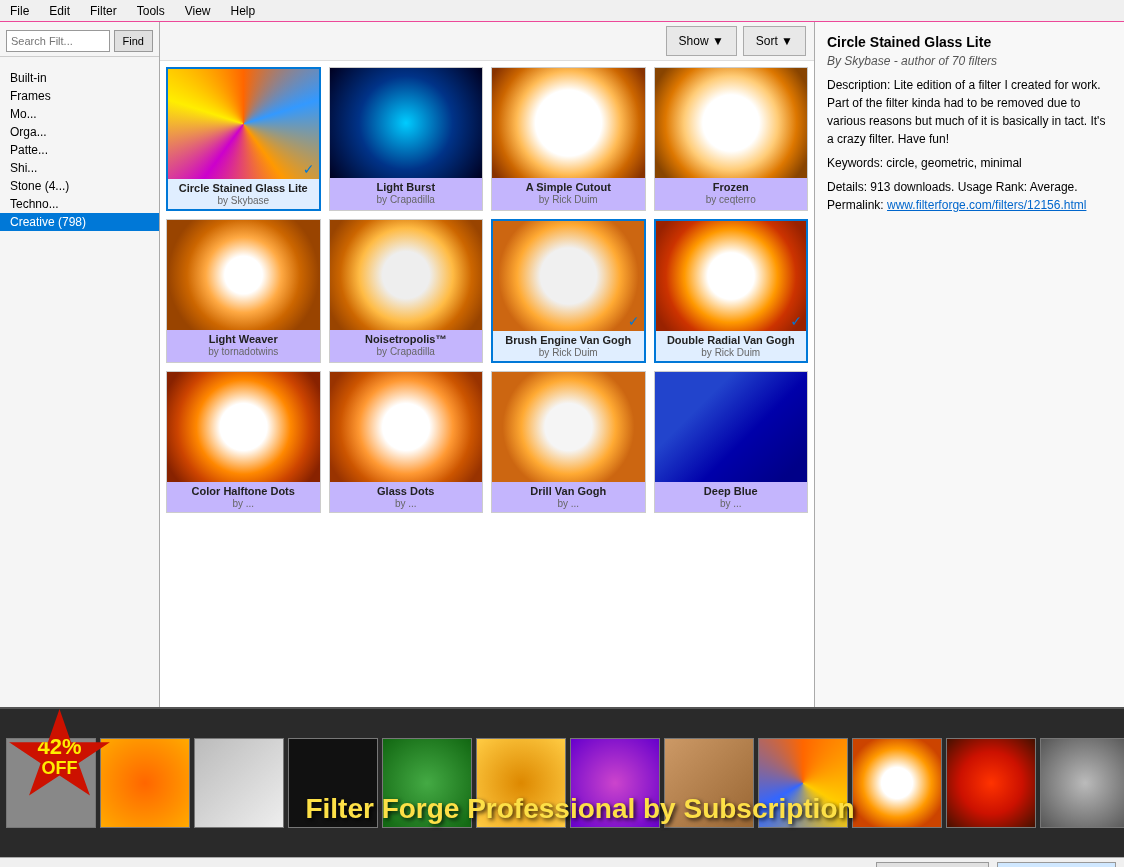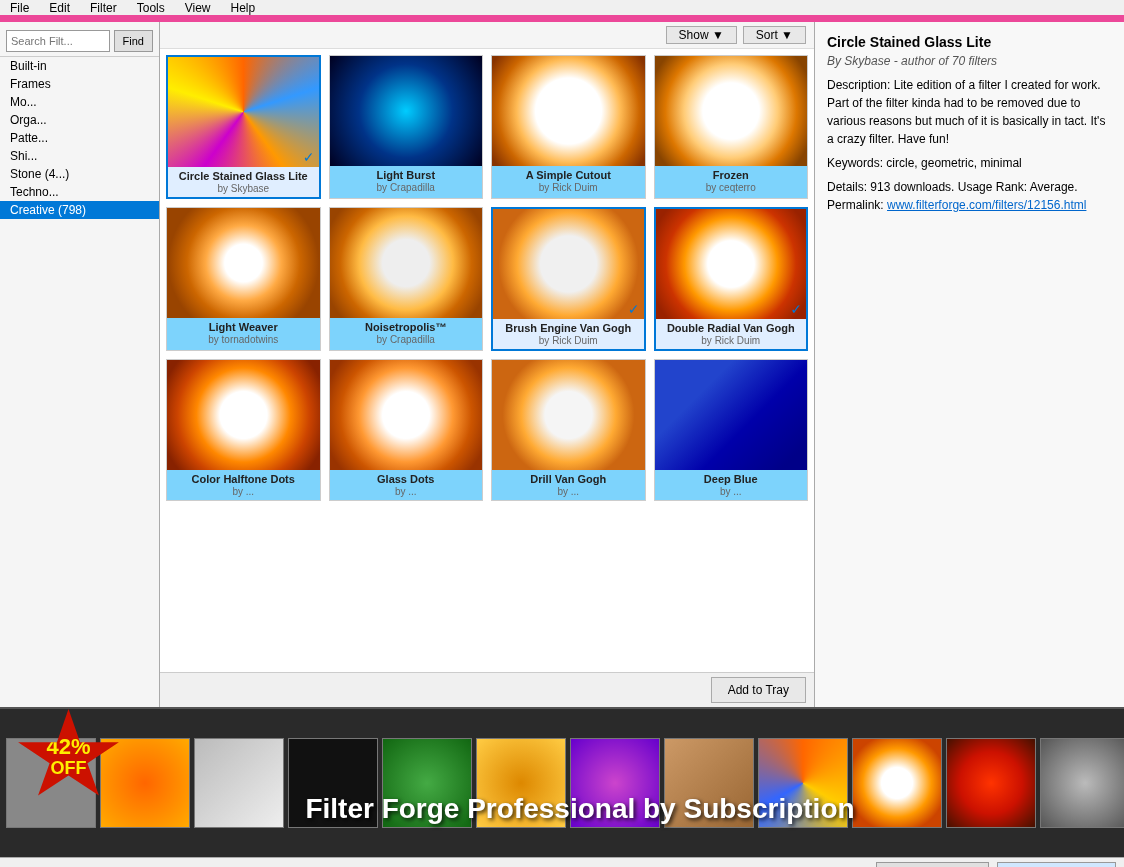--- a/index.html
+++ b/index.html
@@ -1,41 +1,41 @@
 <!DOCTYPE html>
 <html><head>
   <meta charset="utf-8">
   <style>
     * { box-sizing: border-box; margin: 0; padding: 0; }
     body { font-family: 'Segoe UI', Tahoma, Geneva, Verdana, sans-serif; font-size: 12px; background: #c0c0c0; width: 1124px; height: 867px; overflow: hidden; }
 
     
-    .menubar { background: #f0f0f0; border-bottom: 7px solid #ec4899; display: flex; align-items: center; height: 22px; padding: 0 4px; gap: 8px; }
+    .menubar { background: #f0f0f0; border-bottom: 1px solid #ec4899; display: flex; align-items: center; height: 22px; padding: 0 4px; gap: 8px; }
     .menubar span { padding: 2px 6px; cursor: pointer; font-size: 12px; }
 
     
     .main-container { display: flex; height: calc(867px - 22px - 130px - 30px); }
 
     
     .sidebar { width: 160px; background: #f5f5f5; border-right: 1px solid #aaa; overflow-y: auto; padding: 4px 0; flex-shrink: 0; }
-    .search-bar { padding: 4px 6px; display: flex; gap: 4px; align-items: flex-end; border-bottom: 1px solid #ccc; margin-bottom: 0; }
+    .search-bar { padding: 4px 6px; display: flex; gap: 4px; align-items: flex-end; border-bottom: 1px solid #ccc; margin-bottom: 12px; }
     .search-bar input { flex: 1; height: 22px; border: 1px solid #999; padding: 2px 4px; font-size: 11px; }
     .search-bar button { height: 22px; padding: 0 8px; font-size: 11px; background: #e0e0e0; border: 1px solid #999; cursor: pointer; }
     .sidebar-item { padding: 2px 10px; cursor: pointer; font-size: 12px; white-space: nowrap; overflow: hidden; text-overflow: ellipsis; }
     .sidebar-item.active { background: #0078d7; color: #ffffff; }
 
     
     .grid-area { flex: 1; background: #fff; overflow: hidden; display: flex; flex-direction: column; }
     .grid-toolbar { display: flex; justify-content: flex-end; align-items: center; padding: 4px 8px; gap: 6px; border-bottom: 1px solid #ddd; background: #f5f5f5; }
-    .toolbar-btn { height: 18px; padding: 0 12px; font-size: 12px; background: #e8e8e8; border: 1px solid #aaa; cursor: pointer; display: flex; align-items: center; gap: 4px; }
+    .toolbar-btn { height: 30px; padding: 0 12px; font-size: 12px; background: #e8e8e8; border: 1px solid #aaa; cursor: pointer; display: flex; align-items: center; gap: 4px; }
 
     .grid-scroll { flex: 1; overflow-y: auto; overflow-x: hidden; padding: 6px; }
     .grid { display: grid; grid-template-columns: repeat(4, 1fr); gap: 8px; }
 
-    .filter-item { border: 1px solid #ccc; background: #7dd3fc; cursor: pointer; position: relative; text-align: center; }
+    .filter-item { border: 1px solid #ccc; background: #c4b5fd; cursor: pointer; position: relative; text-align: center; }
     .filter-item.selected { border: 2px solid #0078d7; background: #e0eeff; }
     .filter-name { font-size: 11px; font-weight: bold; padding: 3px 2px 1px; color: #222; }
     .filter-author { font-size: 10px; color: #666; padding-bottom: 3px; }
     .checkmark { position: absolute; bottom: 32px; right: 4px; color: #0078d7; font-size: 14px; }
 
     
     .add-tray-bar { display: flex; justify-content: flex-end; padding: 4px 8px; background: #f0f0f0; border-top: 1px solid #ccc; }
     .add-tray-btn { height: 26px; padding: 0 16px; background: #e8e8e8; border: 1px solid #aaa; font-size: 12px; cursor: pointer; }
 
     
@@ -57,21 +57,21 @@
     .bottom-bar button { height: 22px; padding: 0 10px; font-size: 11px; background: #e0e0e0; border: 1px solid #999; cursor: pointer; white-space: nowrap; }
     .bottom-bar .send-btn { background: #d0e8ff; }
 
     
     ::-webkit-scrollbar { width: 14px; height: 14px; }
     ::-webkit-scrollbar-track { background: #f0f0f0; }
     ::-webkit-scrollbar-thumb { background: #c0c0c0; border: 1px solid #aaa; }
 
     .filter-thumb-div { width: 100%; height: 110px; }
 
-    .promo-text { color: #ffffff; font-size: 28px; font-weight: 900; text-shadow: 2px 2px 4px rgba(0,0,0,0.8); font-family: Impact, Arial Black, sans-serif; padding: 4px 0; margin-left: 36px; }
+    .promo-text { color: #fde047; font-size: 28px; font-weight: 900; text-shadow: 2px 2px 4px rgba(0,0,0,0.8); font-family: Impact, Arial Black, sans-serif; padding: 4px 0; margin-left: 36px; }
     .tray-promo { position: absolute; bottom: 32px; left: 0; right: 0; text-align: center; pointer-events: none; }
   </style>
 </head>
 <body>
 
 <div class="menubar">
   <span>File</span>
   <span>Edit</span>
   <span>Filter</span>
   <span>Tools</span>
@@ -161,23 +161,20 @@
             <div class="filter-thumb-div" style="background: radial-gradient(circle, rgb(245, 245, 245) 25%, rgb(255, 170, 51) 50%, rgb(204, 102, 17) 70%);"></div>
             <div class="filter-name">Drill Van Gogh</div>
             <div class="filter-author">by ...</div>
           </div>
           <div class="filter-item">
             <div class="filter-thumb-div" style="background: linear-gradient(135deg, rgb(34, 68, 204) 30%, rgb(0, 0, 170) 60%, rgb(0, 0, 136) 90%);"></div>
             <div class="filter-name">Deep Blue</div>
             <div class="filter-author">by ...</div>
           </div>
         </div>
-    </div>
-    <div class="add-tray-bar">
-      <button class="add-tray-btn">Add to Tray</button>
     </div>
   </div>
 
   <div class="right-panel">
     <h2>Circle Stained Glass Lite</h2>
     <div class="author">By Skybase - author of 70 filters</div>
     <div class="section">
       <b>Description</b>:
       <span>Lite edition of a filter I created for work. Part of the filter kinda had to be removed due to various reasons but much of it is basically in tact. It's a crazy filter. Have fun!</span>
     </div>
@@ -206,21 +203,21 @@
       <div class="tray-item" style="width: 90px; height: 90px; flex-shrink: 0; border: 1px solid rgb(119, 119, 119); overflow: hidden; background: linear-gradient(135deg, rgb(204, 153, 102), rgb(153, 102, 51));"></div>
       <div class="tray-item" style="width: 90px; height: 90px; flex-shrink: 0; border: 1px solid rgb(119, 119, 119); overflow: hidden; background: conic-gradient(rgb(255, 102, 0), rgb(255, 204, 0), rgb(51, 102, 255), rgb(255, 102, 0));"></div>
       <div class="tray-item" style="width: 90px; height: 90px; flex-shrink: 0; border: 1px solid rgb(119, 119, 119); overflow: hidden; background: radial-gradient(circle, rgb(255, 255, 255) 25%, rgb(255, 153, 0) 55%, rgb(204, 68, 0) 80%);"></div>
       <div class="tray-item" style="width: 90px; height: 90px; flex-shrink: 0; border: 1px solid rgb(119, 119, 119); overflow: hidden; background: radial-gradient(rgb(255, 51, 0), rgb(204, 17, 0), rgb(68, 17, 0));"></div>
       <div class="tray-item" style="width: 90px; height: 90px; flex-shrink: 0; border: 1px solid rgb(119, 119, 119); overflow: hidden; background: radial-gradient(rgb(187, 187, 187), rgb(85, 85, 85));"></div>
     </div>
   <div class="tray-promo">
     <span class="promo-text">Filter Forge Professional by Subscription</span>
   </div>
 
-  <div style="position:absolute; top:0; left:16px; z-index:300; pointer-events:none;">
+  <div style="position:absolute; top:0; left:7px; z-index:300; pointer-events:none;">
     <div style="background:#cc1100; color:#ffee00; font-size:18px; font-weight:900; width:105px; height:95px; display:flex; flex-direction:column; align-items:center; justify-content:center; clip-path:polygon(50% 0%,61% 35%,98% 35%,68% 57%,79% 91%,50% 70%,21% 91%,32% 57%,2% 35%,39% 35%); font-family:Impact,Arial Black,sans-serif; text-align:center; line-height:1.1;">
       <span style="font-size:22px;">42%</span>
       <span style="font-size:18px;">OFF</span>
     </div>
   </div>
 </div>
 
 <div class="bottom-bar">
   <span class="claim-text">Claim discount at https://www.votedcoupon.com/c200037726-300583855-mar</span>
   <button>Remove from Tray</button>

